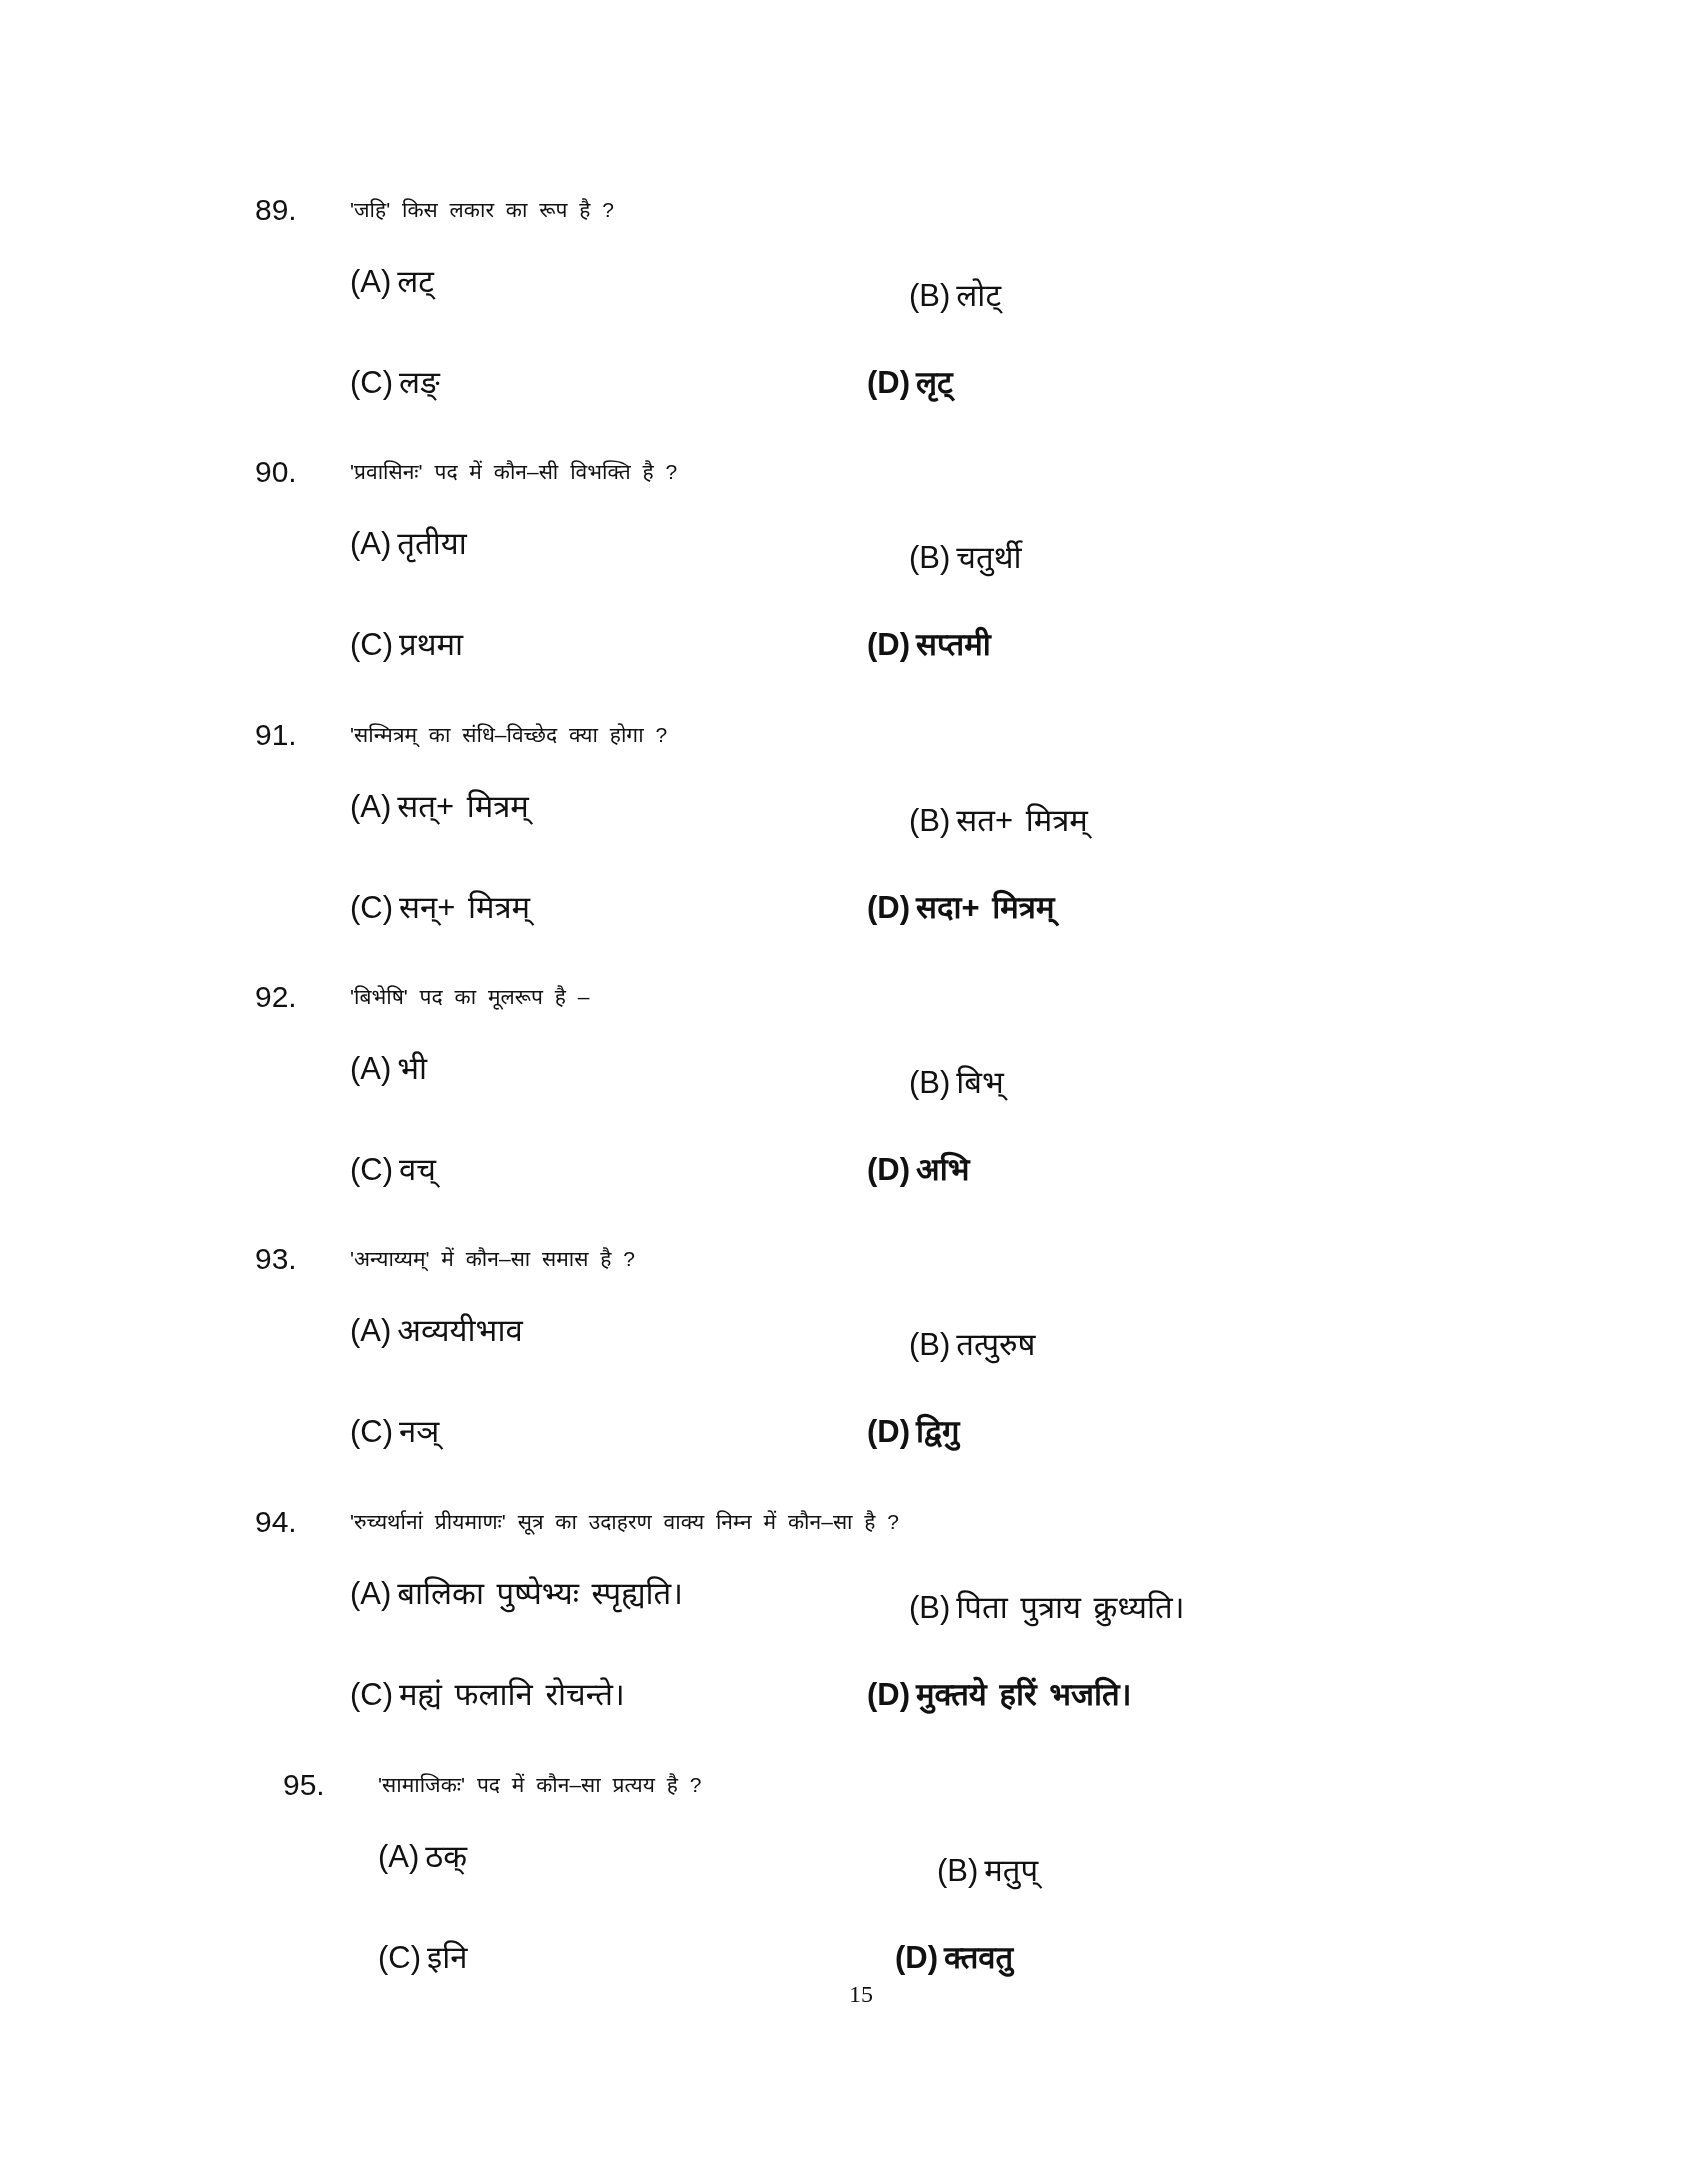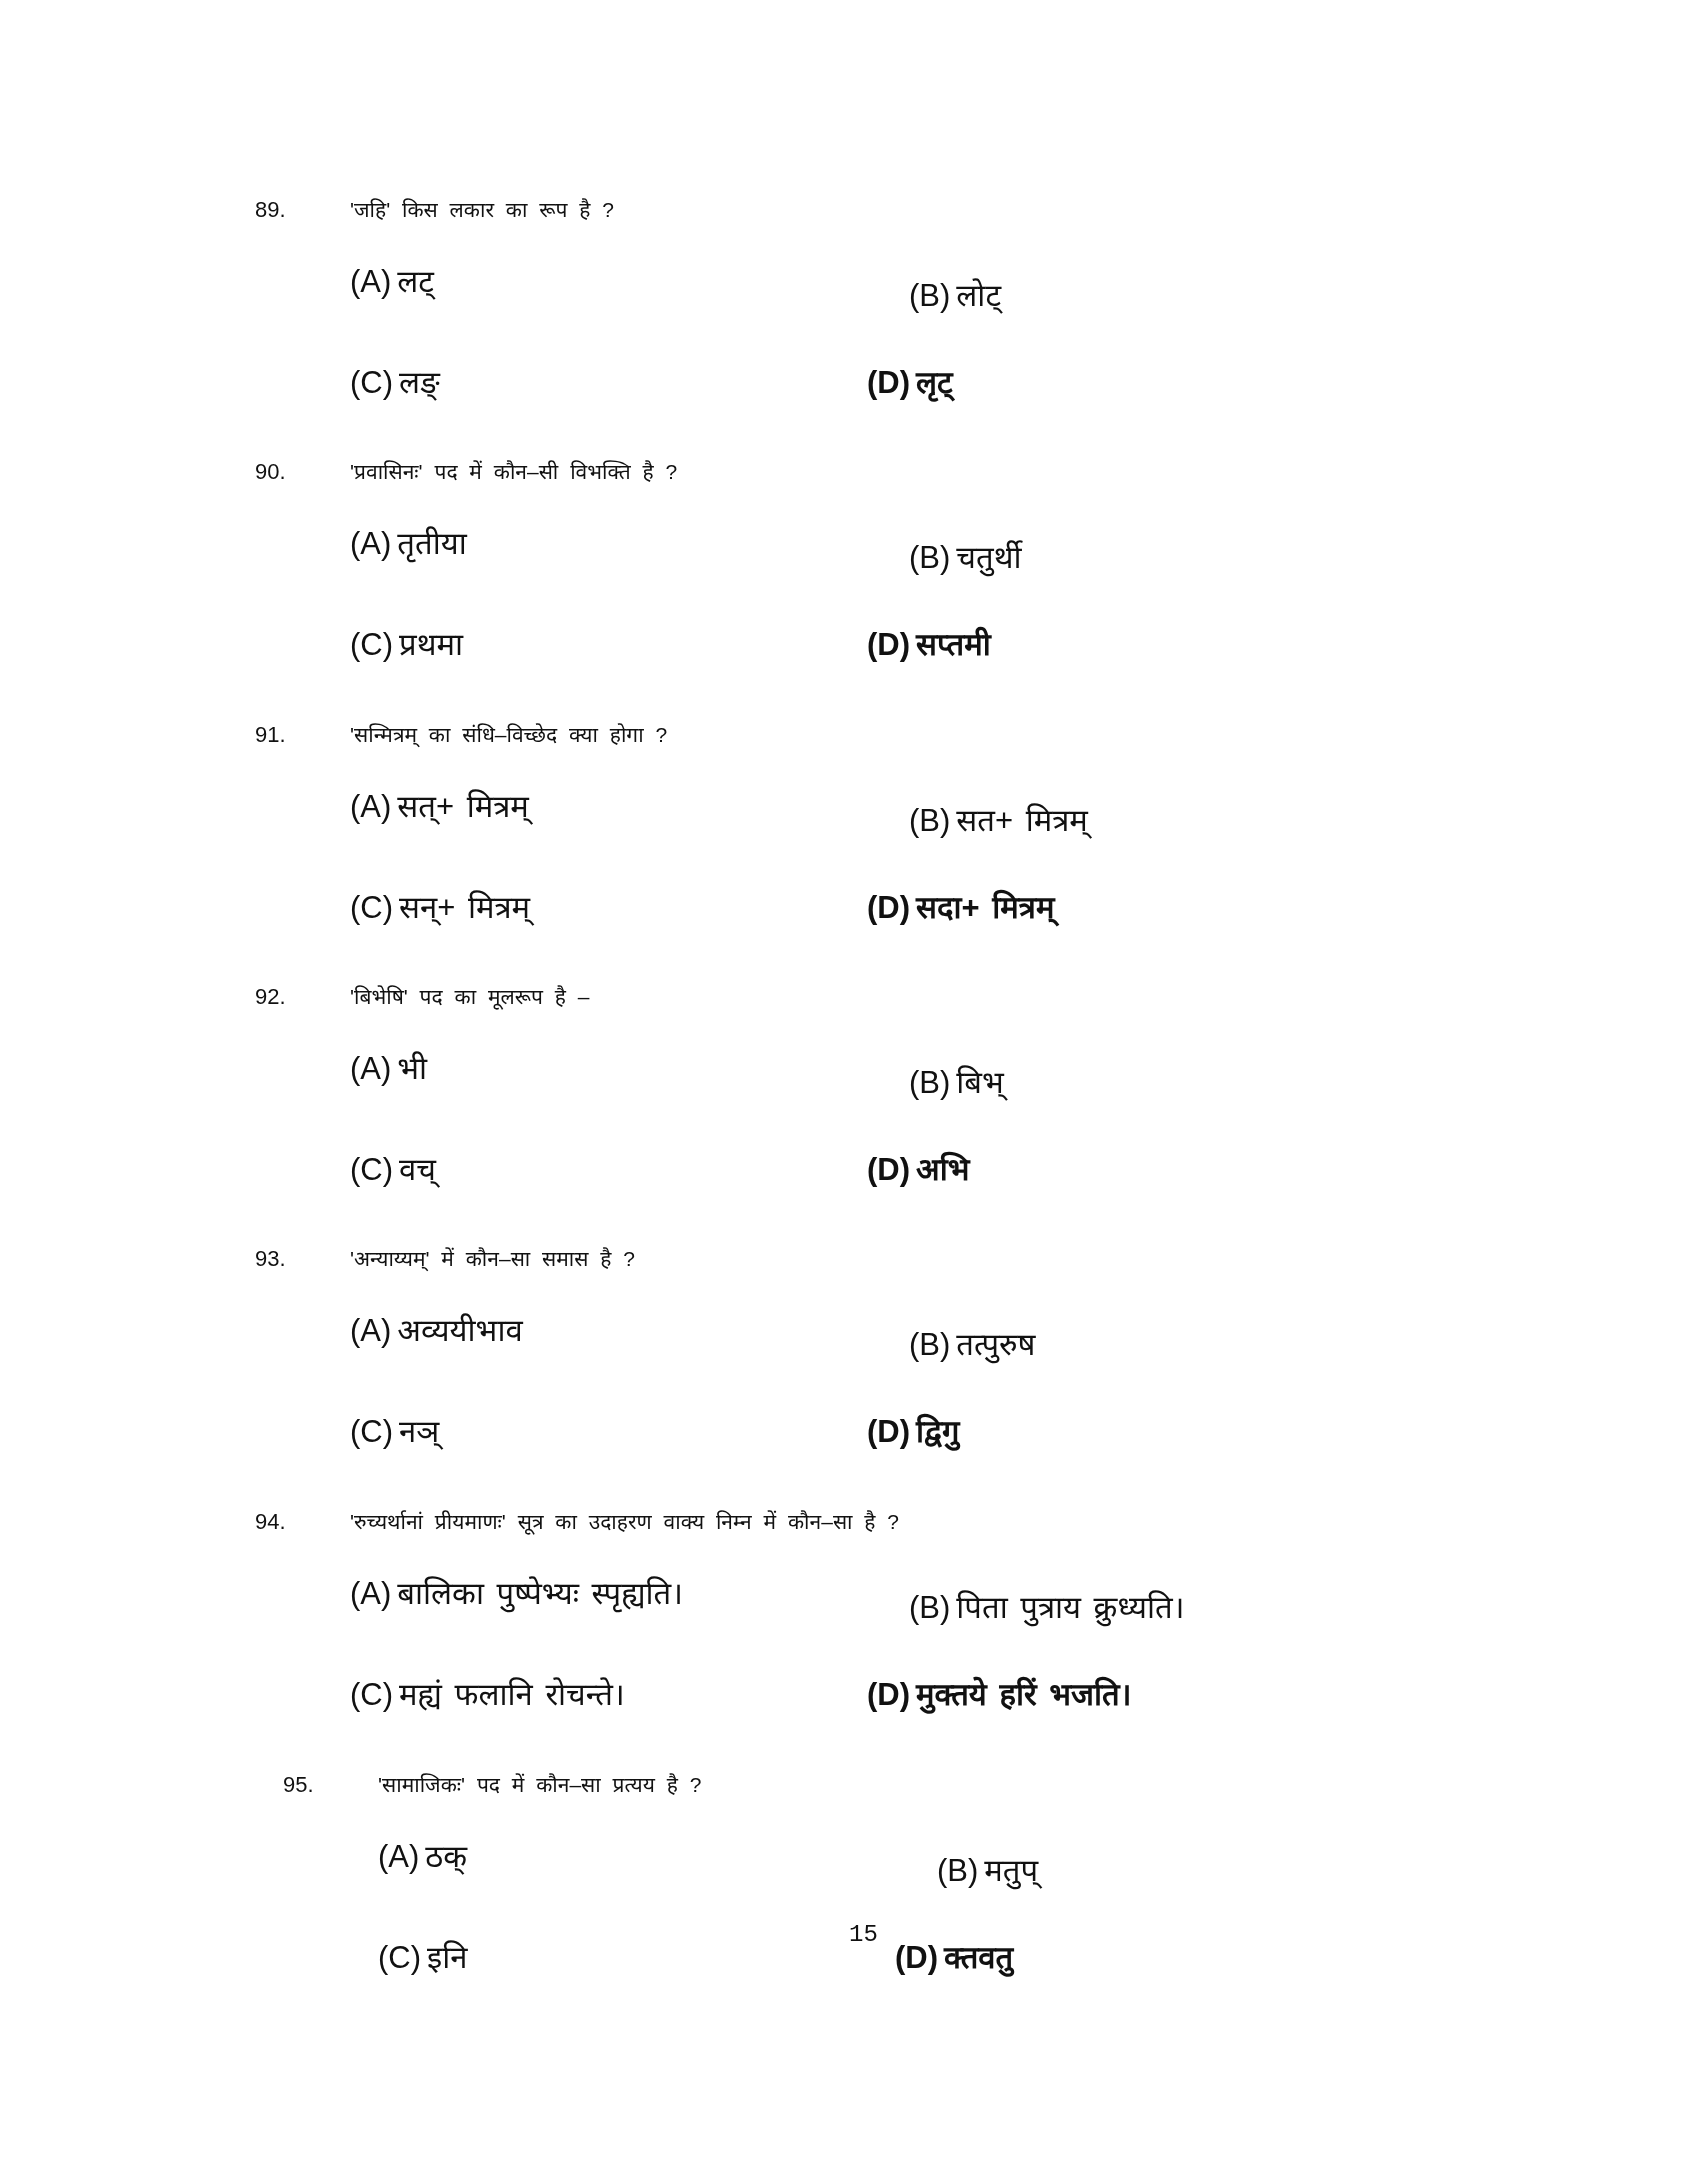--- a/index.html
+++ b/index.html
@@ -1,27 +1,27 @@
 <!DOCTYPE html>
 <html><head>
 <meta charset="utf-8">
 <style>
   html, body { margin:0; padding:0; background:#ffffff; }
   body { width:1683px; height:2178px; position:relative; overflow:hidden;
          font-family:"Liberation Sans", "DejaVu Sans", sans-serif; color:#111; }
   .q { position:absolute; left:0; width:1683px; height:198px; }
-  .qnum { position:absolute; left:255px; top:-14px; font-size:22px; line-height:28px; }
+  .qnum { position:absolute; left:255px; top:-14px; font-size:30px; line-height:28px; }
   .qtext { position:absolute; left:350px; top:-20px; font-size:21px; line-height:40px; white-space:nowrap; word-spacing:6px; }
   .opt { position:absolute; font-size:31px; line-height:40px; white-space:nowrap; word-spacing:4px; }
   .opt .lbl { margin-right:6px; }
   .opt.a { left:350px; top:52px; }
   .opt.b { left:909px; top:66px; }
   .opt.c { left:350px; top:153px; }
   .opt.d { left:867px; top:153px;font-weight:bold; }
-  .pageno { position:absolute; left:849px; top:1921px; font-family:Liberation Mono, monospace; font-size:24px; color:#111; }
+  .pageno { position:absolute; left:849px; top:1981px; font-family:Liberation Serif, serif; font-size:24px; color:#111; }
 </style>
 </head>
 <body>
 
 <div class="q" style="top:210px;">
   <span class="qnum">89.</span>
   <span class="qtext">'जहि' किस लकार का रूप है ?</span>
   <div class="opt a"><span class="lbl">(A)</span><span>लट्</span></div>
   <div class="opt b"><span class="lbl">(B)</span><span>लोट्</span></div>
   <div class="opt c"><span class="lbl">(C)</span><span>लङ्</span></div>

